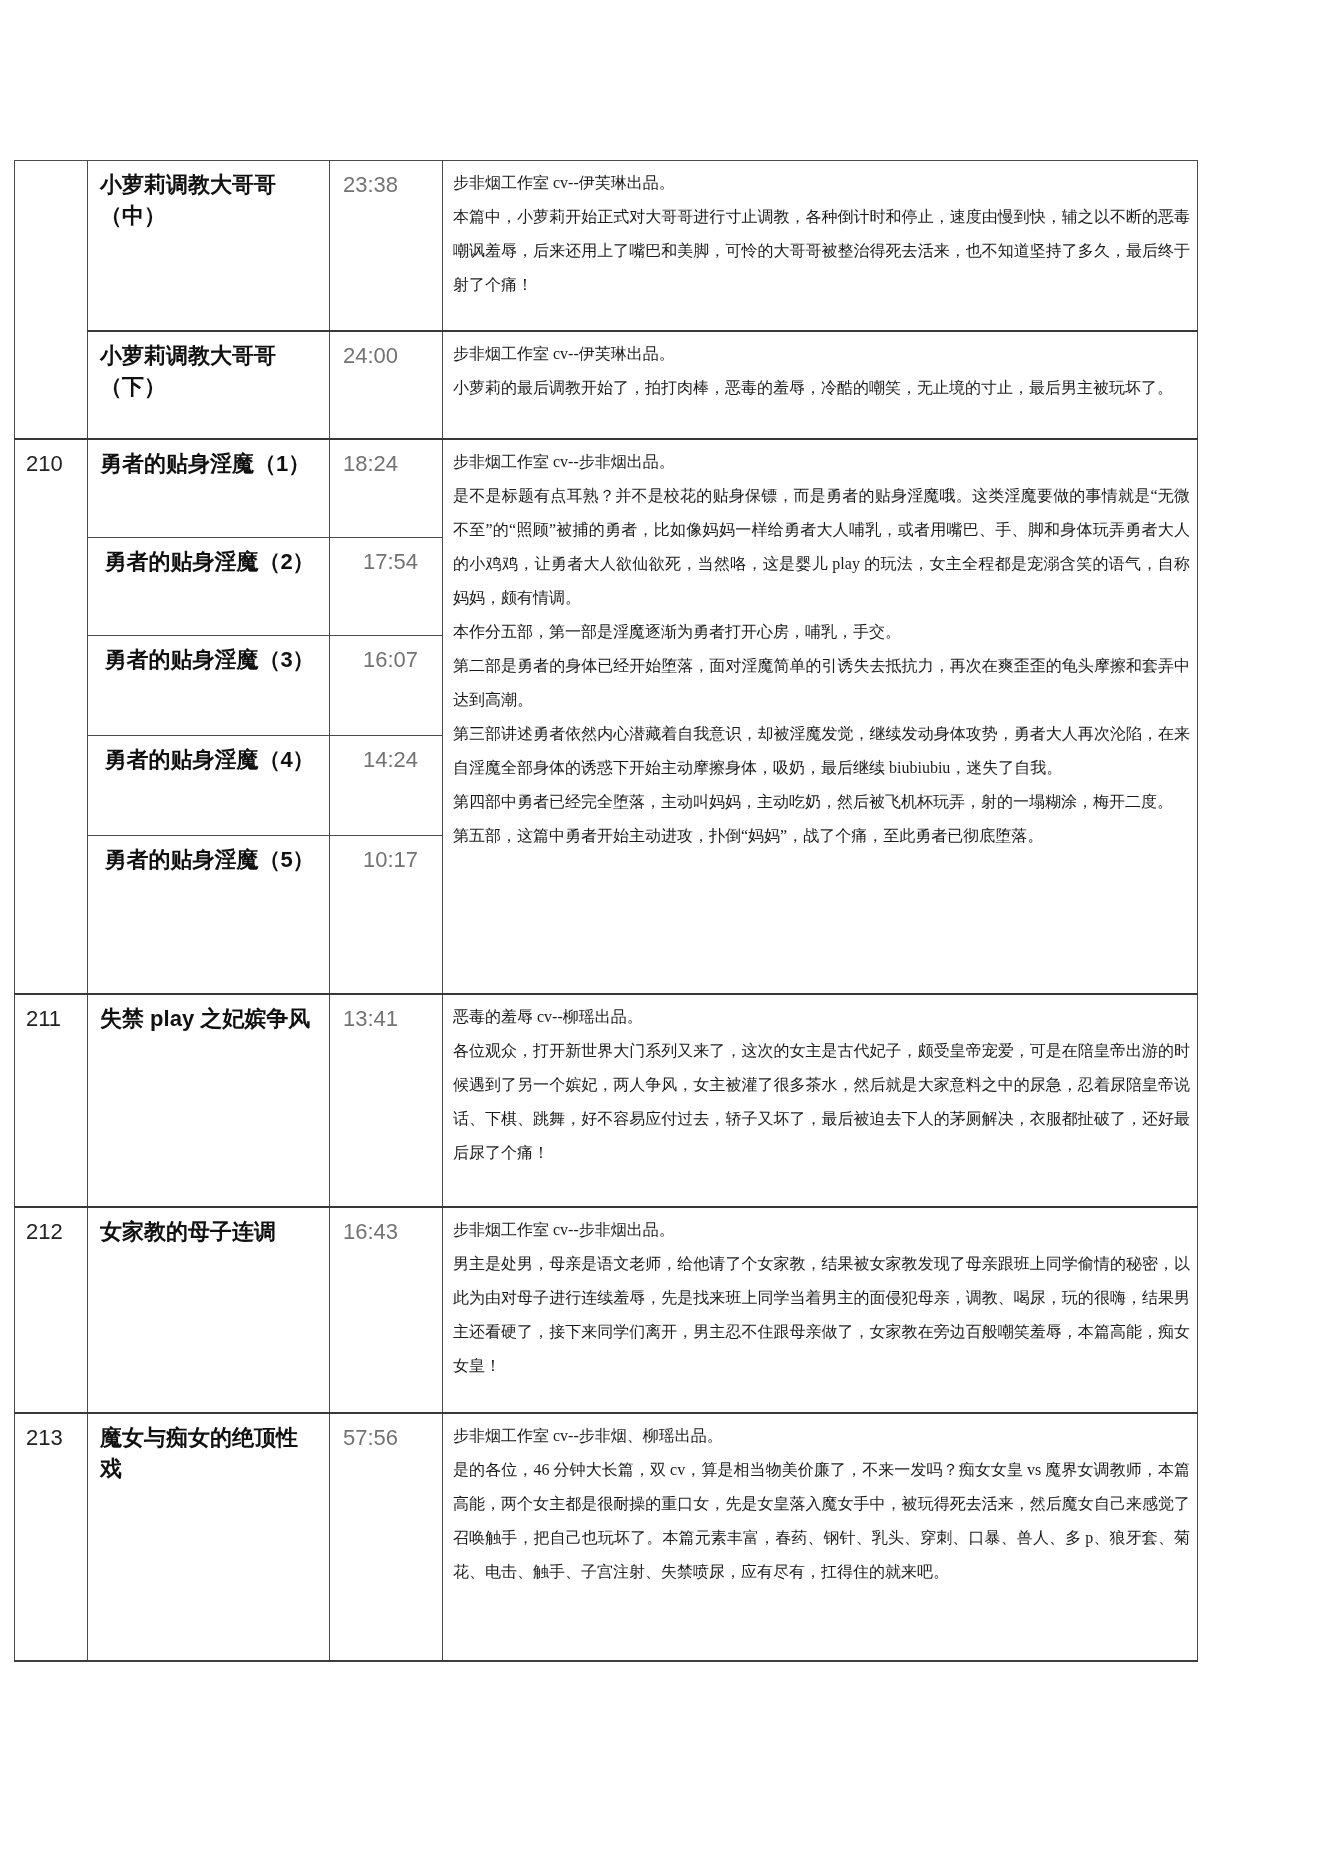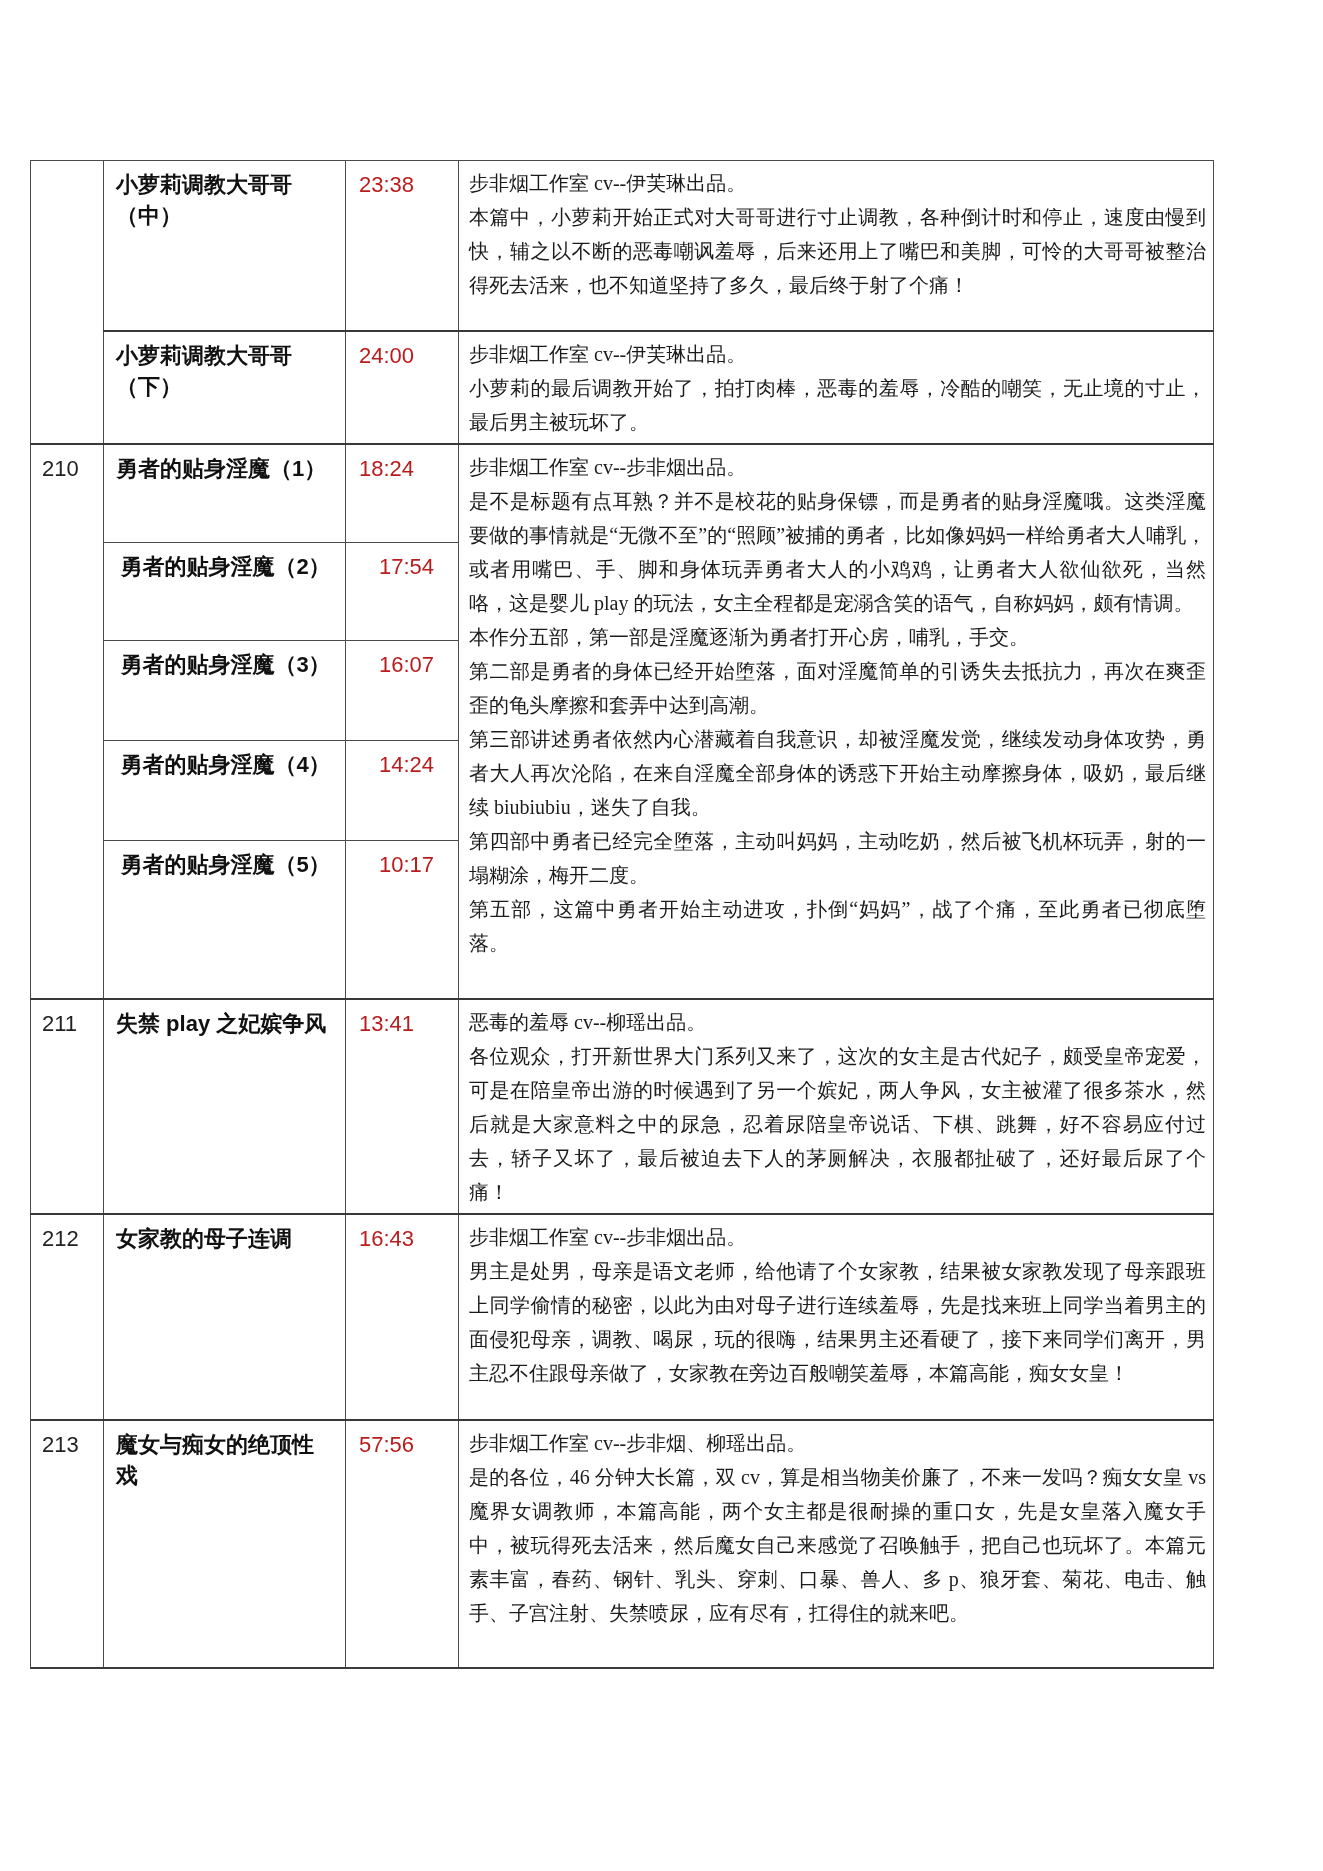--- a/index.html
+++ b/index.html
@@ -16,21 +16,20 @@
   }
   .doc-table {
     position: absolute;
     left: 14px;
     top: 160px;
     width: 1183px;
     border-collapse: collapse;
     table-layout: fixed;
     border: 1px solid #3d3d3d;
     border-bottom: 2px solid #3d3d3d;
-    margin-left: 16px;
   }
   .doc-table td {
     border: 1px solid #4a4a4a;
     vertical-align: top;
     overflow: hidden;
   }
   tr.major > td { border-top: 2px solid #383838; }
   tr.sub > td   { border-top: 1px solid #5a5a5a; text-align: center; }
 
   .id-cell {
@@ -46,24 +45,24 @@
     font-size: 22px;
     line-height: 31px;
     padding: 8px 10px 0 12px;
     color: #111;
   }
   .time-cell {
     font-family: "Liberation Sans", "DejaVu Sans", sans-serif;
     font-size: 22px;
     line-height: 31px;
     padding: 8px 4px 16px 13px;
-    color: #b91c1c;
+    color: #737373;
   }
   .desc-cell {
-    font-size: 20px;
+    font-size: 16px;
     line-height: 34px;
     padding: 5px 7px 4px 10px;
     text-align: justify;
     text-justify: inter-ideograph;
     color: #1b1b1b;
   }
   .desc-cell p { margin: 0; }
 </style>
 </head>
 <body>

